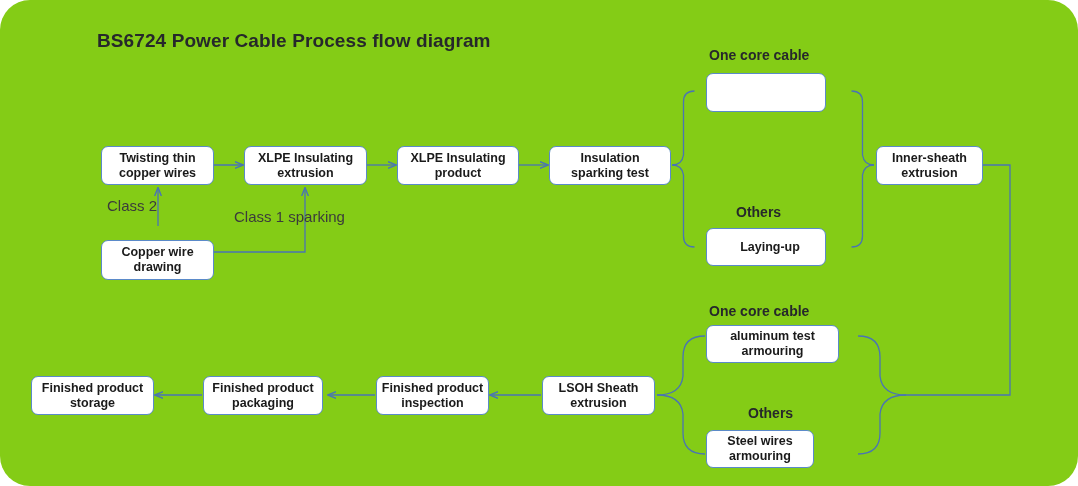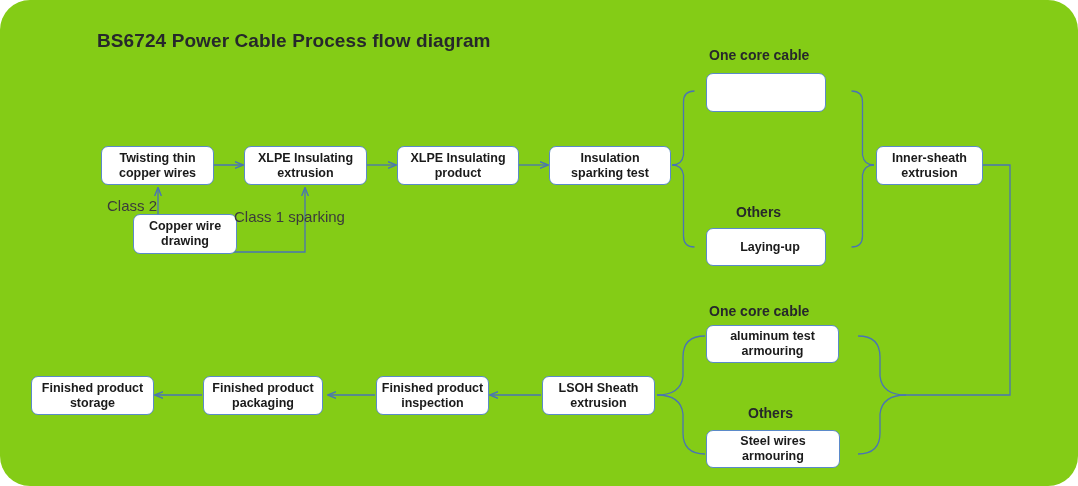--- a/index.html
+++ b/index.html
@@ -114,21 +114,21 @@
 
   <div class="title">BS6724 Power Cable Process flow diagram</div>
 
   <div class="node" style="left:101px; top:146px; width:113px; height:39px;">
     <div>
       <span>Twisting thin</span>
       <span>copper wires</span>
     </div>
   </div>
 
-  <div class="node" style="left:101px; top:214px; width:104px; height:40px;margin-left:32px;">
+  <div class="node" style="left:101px; top:240px; width:113px; height:40px;">
     <div>
       <span>Copper wire</span>
       <span>drawing</span>
     </div>
   </div>
 
   <div class="node" style="left:244px; top:146px; width:123px; height:39px;">
     <div>
       <span>XLPE Insulating</span>
       <span>extrusion</span>
@@ -180,21 +180,21 @@
 
   <div class="node" style="left:706px; top:325px; width:133px; height:38px;">
     <div>
       <span>aluminum test</span>
       <span>armouring</span>
     </div>
   </div>
 
   <div class="group-head" style="left:748px; top:405px;">Others</div>
 
-  <div class="node" style="left:706px; top:430px; width:134px; height:38px;">
+  <div class="node" style="left:706px; top:430px; width:108px; height:38px;">
     <div>
       <span>Steel wires</span>
       <span>armouring</span>
     </div>
   </div>
 
   <div class="node" style="left:542px; top:376px; width:113px; height:39px;">
     <div>
       <span>LSOH Sheath</span>
       <span>extrusion</span>

